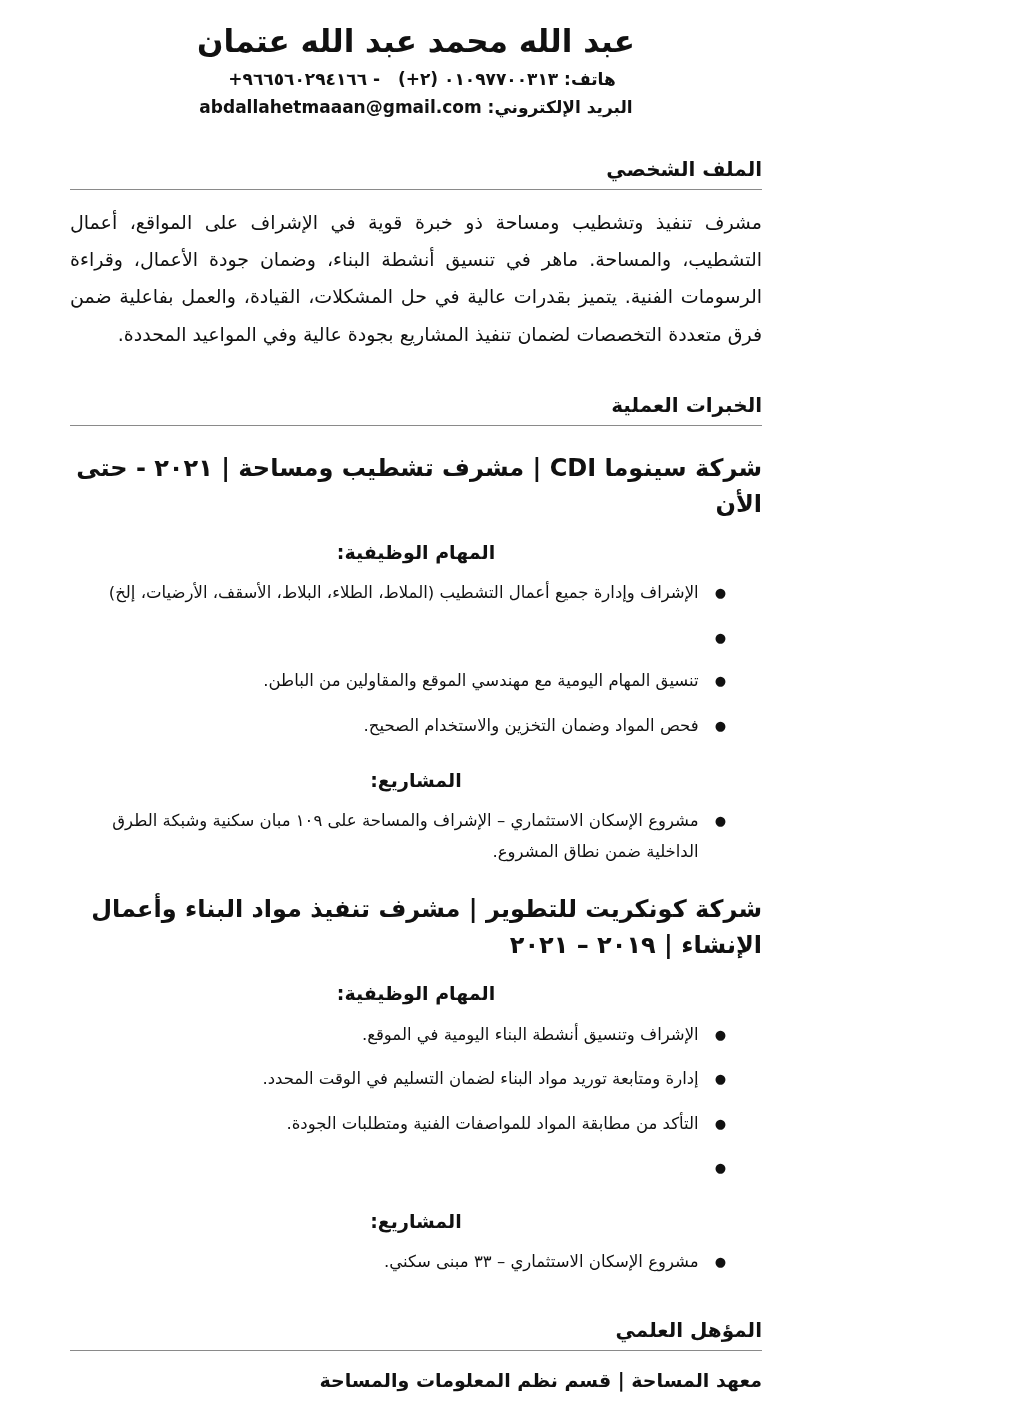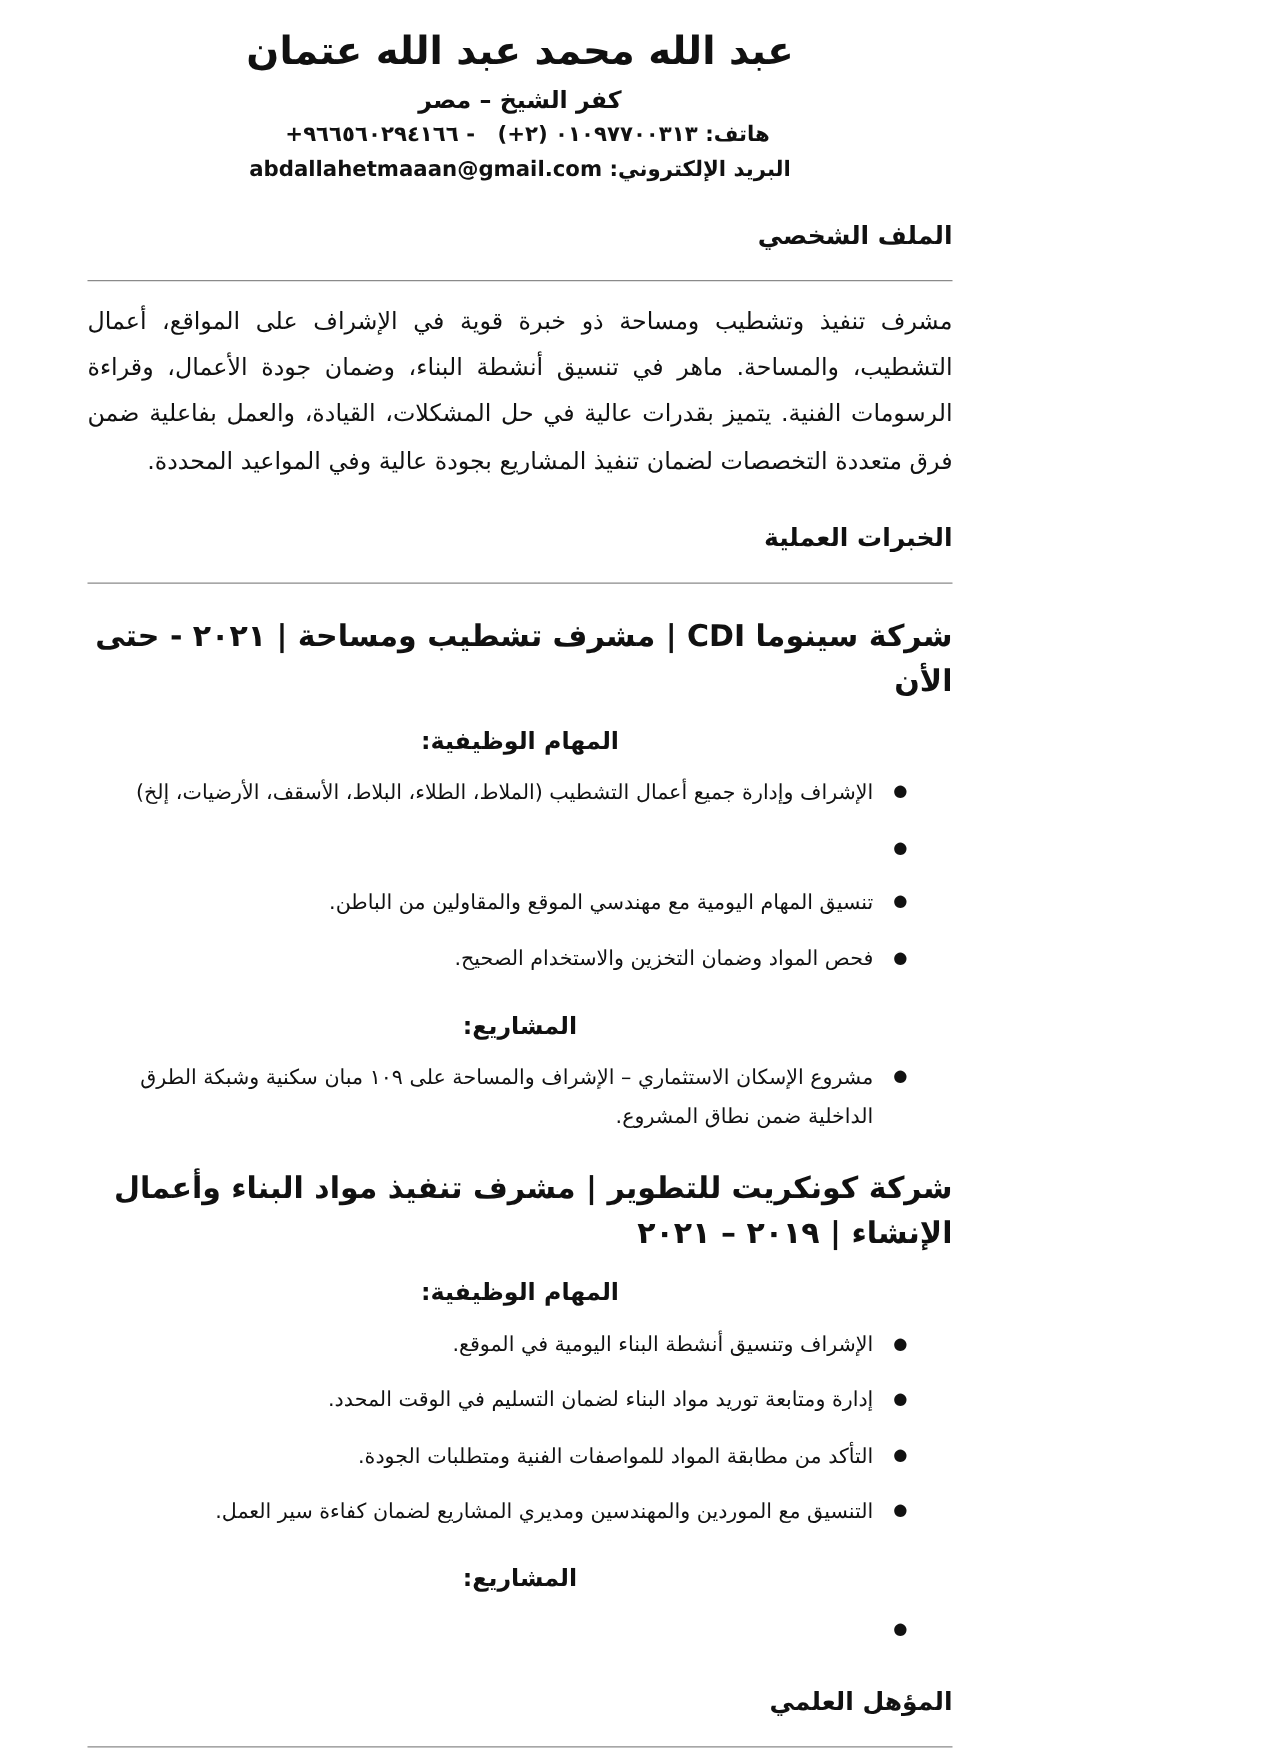--- a/index.html
+++ b/index.html
@@ -36,23 +36,23 @@
     font-weight: bold;
     margin-bottom: 8px;
   }
   .contact-line .ltr-chunk { direction: ltr; unicode-bidi: isolate; margin-left: 12px; }
   .email-address { direction: ltr; unicode-bidi: isolate; }
 
   
   .section-title {
     font-size: 20px;
     font-weight: bold;
-    padding-bottom: 24px;
+    padding-bottom: 8px;
     border-bottom: 1px solid #8a8a8a;
-    margin-top: 30px;
+    margin-top: 40px;
   }
   .profile-text {
     margin-top: 14px;
     font-size: 19px;
     line-height: 1.95;
     text-align: justify;
     text-justify: inter-word;
   }
 
   .job-heading {
@@ -93,21 +93,20 @@
     margin-top: 18px;
   }
 </style>
 </head>
 <body>
 
 <div class="page">
 
   <header class="header">
     <div class="name">عبد الله محمد عبد الله عتمان</div>
-    <div class="location">كفر الشيخ – مصر</div>
 
     <div class="contact-line">
       <span>هاتف:</span>
       <span>٠١٠٩٧٧٠٠٣١٣</span>
       <span class="ltr-chunk">(+٢)</span>
       <span>-</span>
       <span class="ltr-chunk">+٩٦٦٥٦٠٢٩٤١٦٦</span>
     </div>
 
     <div class="contact-line">
@@ -167,29 +166,29 @@
         <li>
           <span class="bullet">●</span>
           <span>إدارة ومتابعة توريد مواد البناء لضمان التسليم في الوقت المحدد.</span>
         </li>
         <li>
           <span class="bullet">●</span>
           <span>التأكد من مطابقة المواد للمواصفات الفنية ومتطلبات الجودة.</span>
         </li>
         <li>
           <span class="bullet">●</span>
-          <span>التنسيق مع الموردين والمهندسين ومديري المشاريع لضمان كفاءة سير العمل.</span>
         </li>
       </ul>
 
       <div class="projects-block">
         <div class="subhead">المشاريع:</div>
         <ul class="dot-list">
           <li>
             <span class="bullet">●</span>
+            <span>مشروع الإسكان الاستثماري – ٣٣ مبنى سكني.</span>
           </li>
         </ul>
       </div>
     </div>
   </section>
 
   <section>
     <h2 class="section-title">المؤهل العلمي</h2>
     <div class="degree-line">معهد المساحة | قسم نظم المعلومات والمساحة</div>
   </section>

